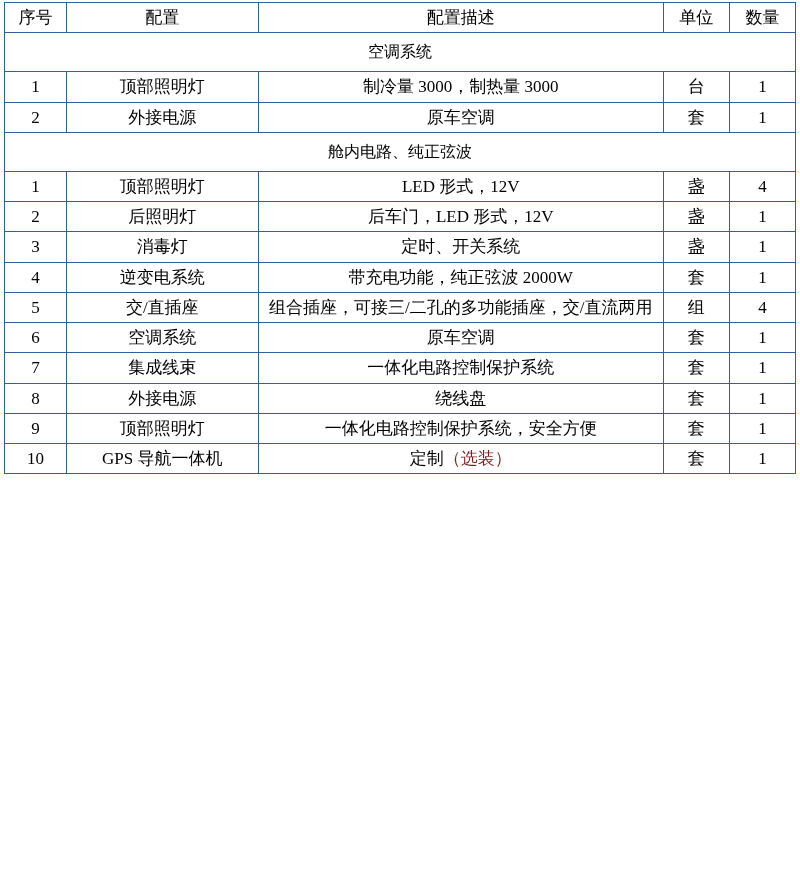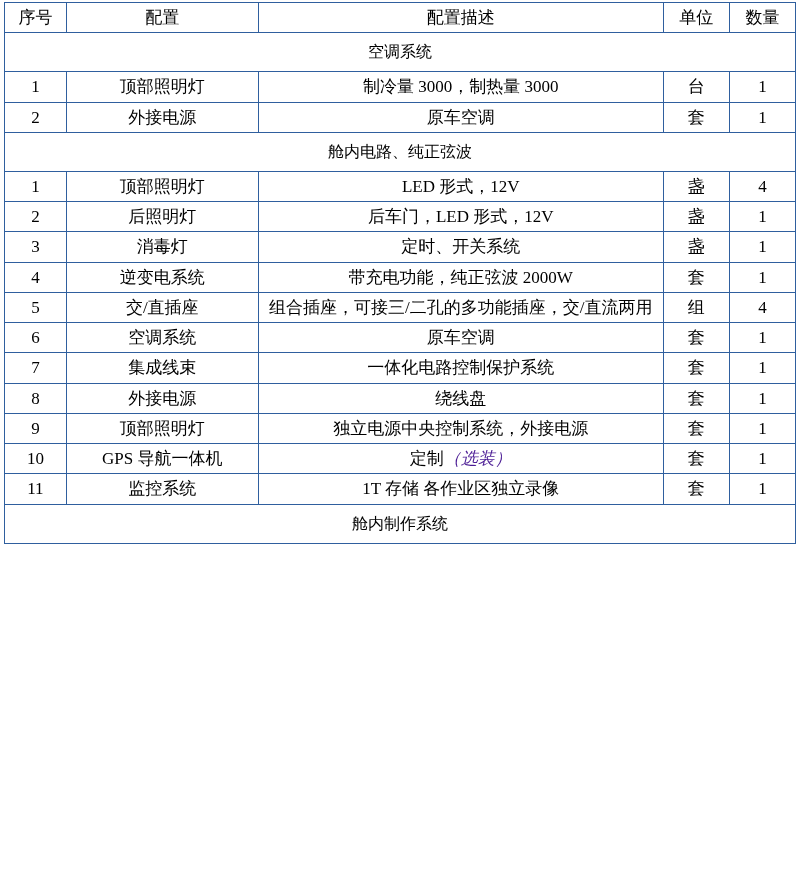--- a/index.html
+++ b/index.html
@@ -47,21 +47,21 @@
   }
   td.head.narrow {
     line-height: 1.15;
   }
   tr.section td {
     font-size: 16px;
     padding: 9px 2px;
   }
   td.seq { font-size: 17px; }
   td.desc { }
-  .opt { color: #4c1d95; font-style: italic; }
+  .opt { color: #7f1d1d; }
   td.name, td.desc, td.unit, td.qty, td.seq, td.head, tr.section td {
     position: relative;
   }
   .two-line { line-height: 1.35; }
 </style>
 </head>
 <body>
 
 <div class="sheet">
   <table class="cfg">
@@ -152,36 +152,26 @@
         <tr>
           <td class="seq">8</td>
           <td class="name">外接电源</td>
           <td class="desc">绕线盘</td>
           <td class="unit">套</td>
           <td class="qty">1</td>
         </tr>
         <tr>
           <td class="seq">9</td>
           <td class="name">顶部照明灯</td>
-          <td class="desc">独立电源中央控制系统，外接电源</td>
+          <td class="desc">一体化电路控制保护系统，安全方便</td>
           <td class="unit">套</td>
           <td class="qty">1</td>
         </tr>
         <tr>
           <td class="seq">10</td>
           <td class="name">GPS 导航一体机</td>
           <td class="desc"><span>定制</span><span class="opt">（选装）</span></td>
           <td class="unit">套</td>
           <td class="qty">1</td>
         </tr>
-        <tr>
-          <td class="seq">11</td>
-          <td class="name">监控系统</td>
-          <td class="desc">1T 存储  各作业区独立录像</td>
-          <td class="unit">套</td>
-          <td class="qty">1</td>
-        </tr>
-        <tr class="section">
-          <td colspan="5">舱内制作系统</td>
-        </tr>
       </tbody>
   </table>
 </div>
 
 </body></html>

